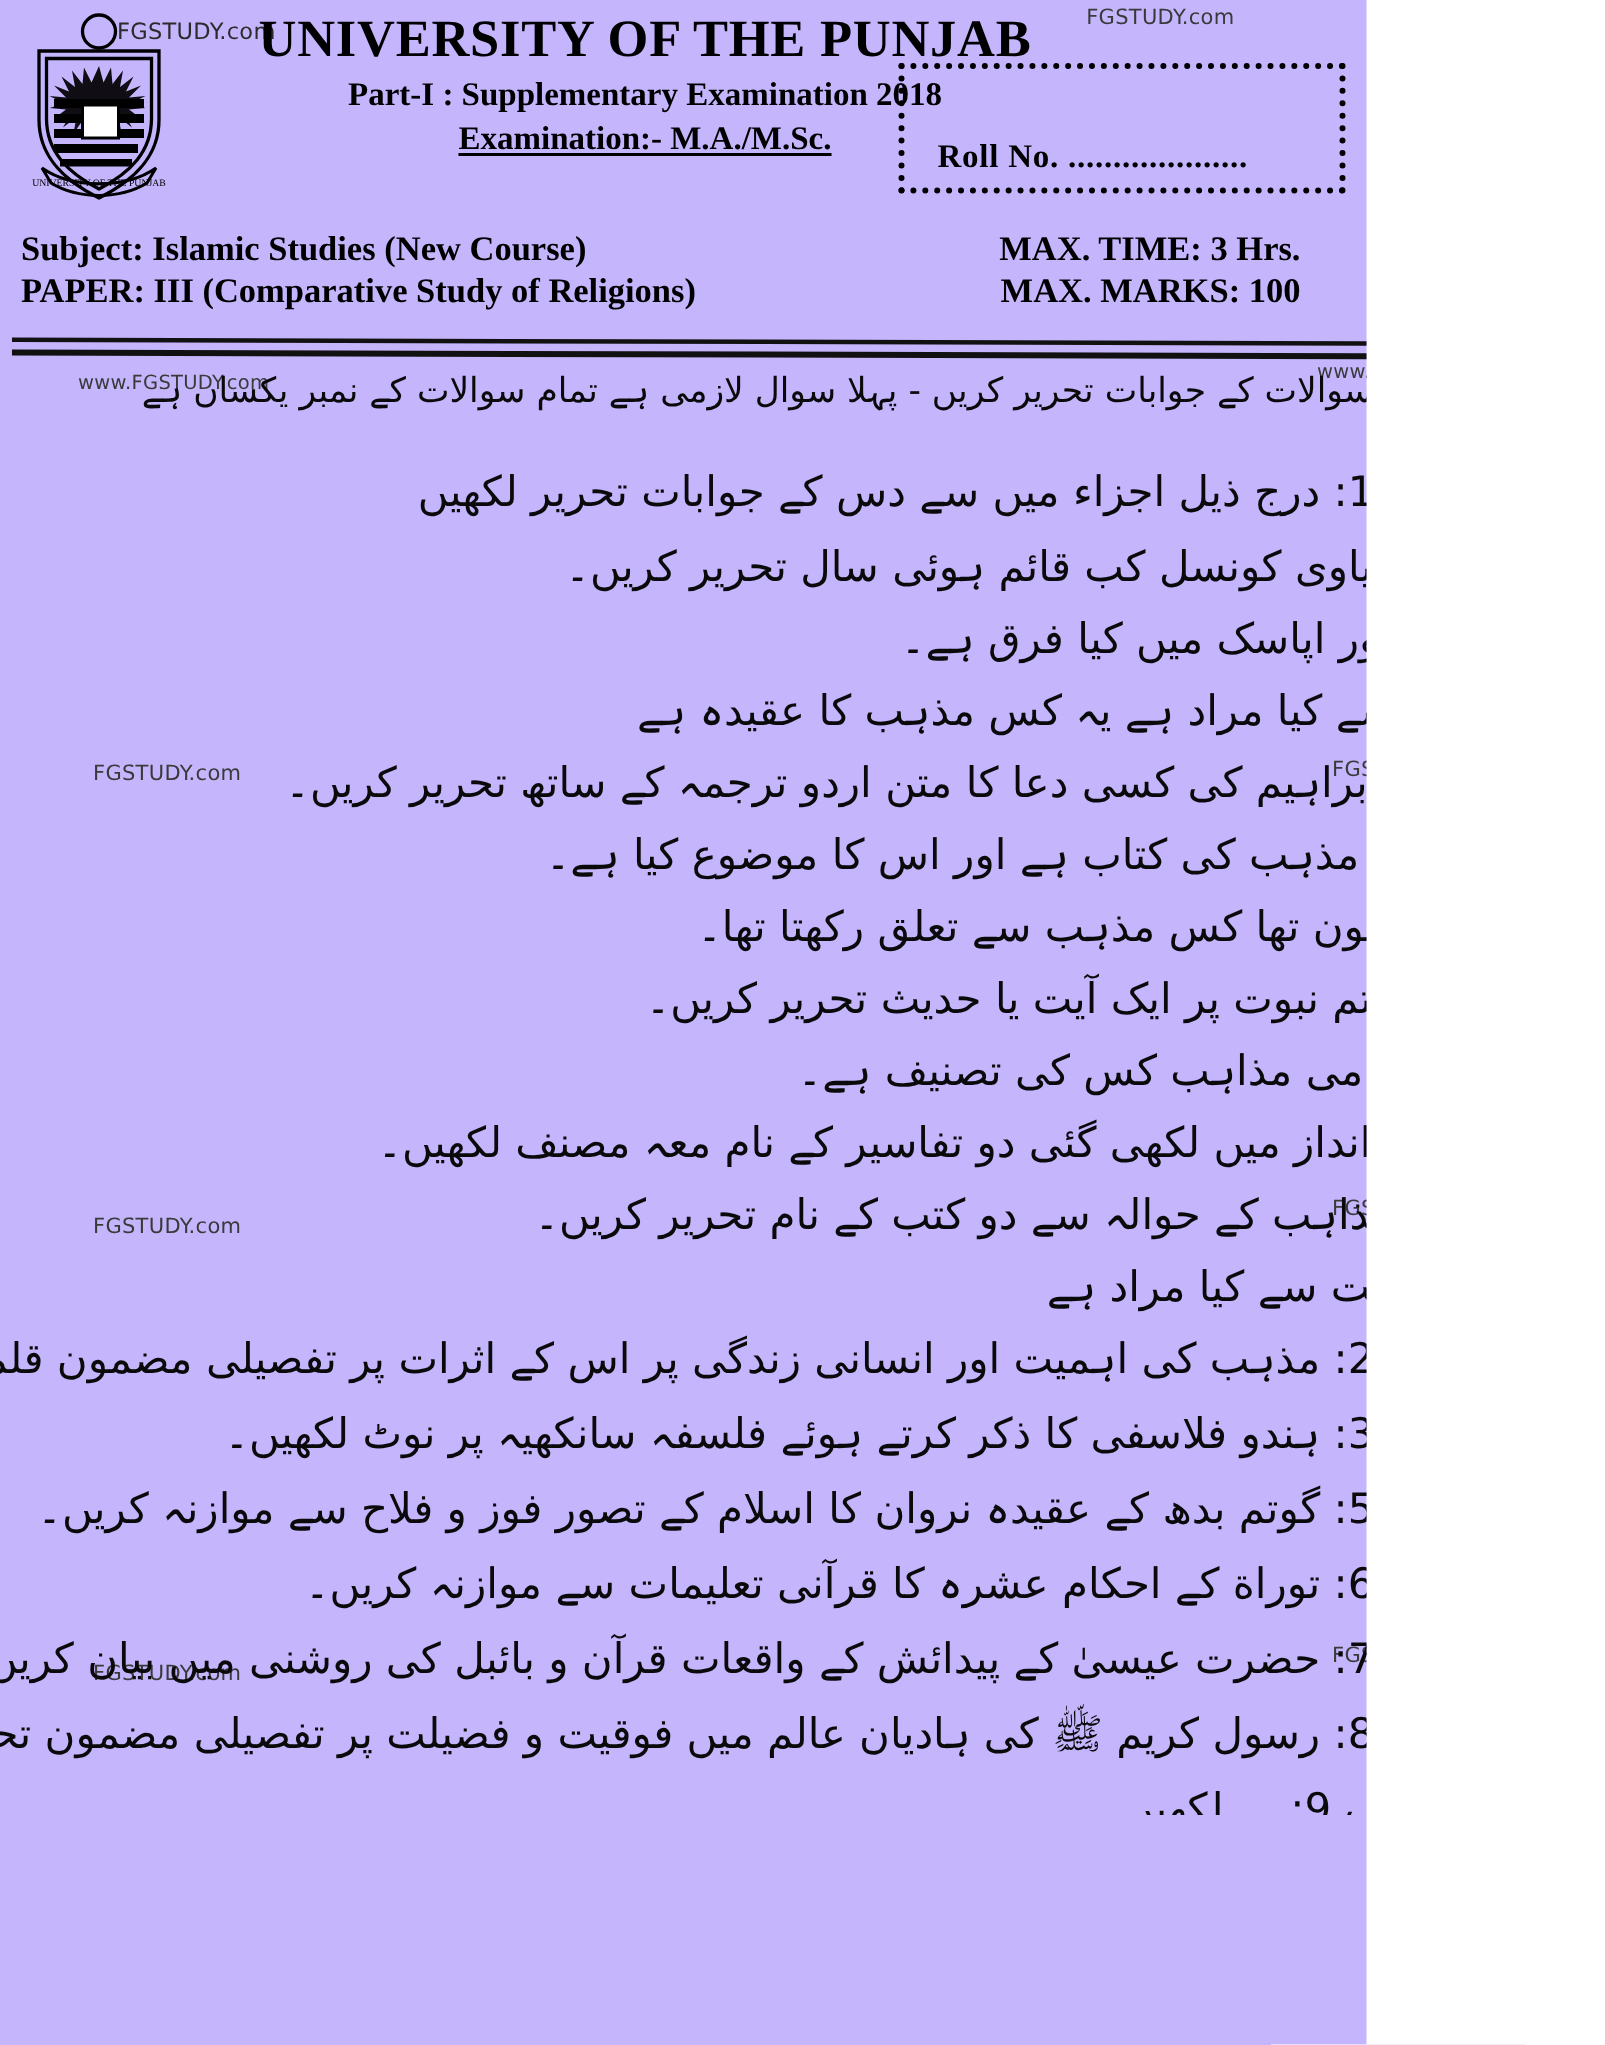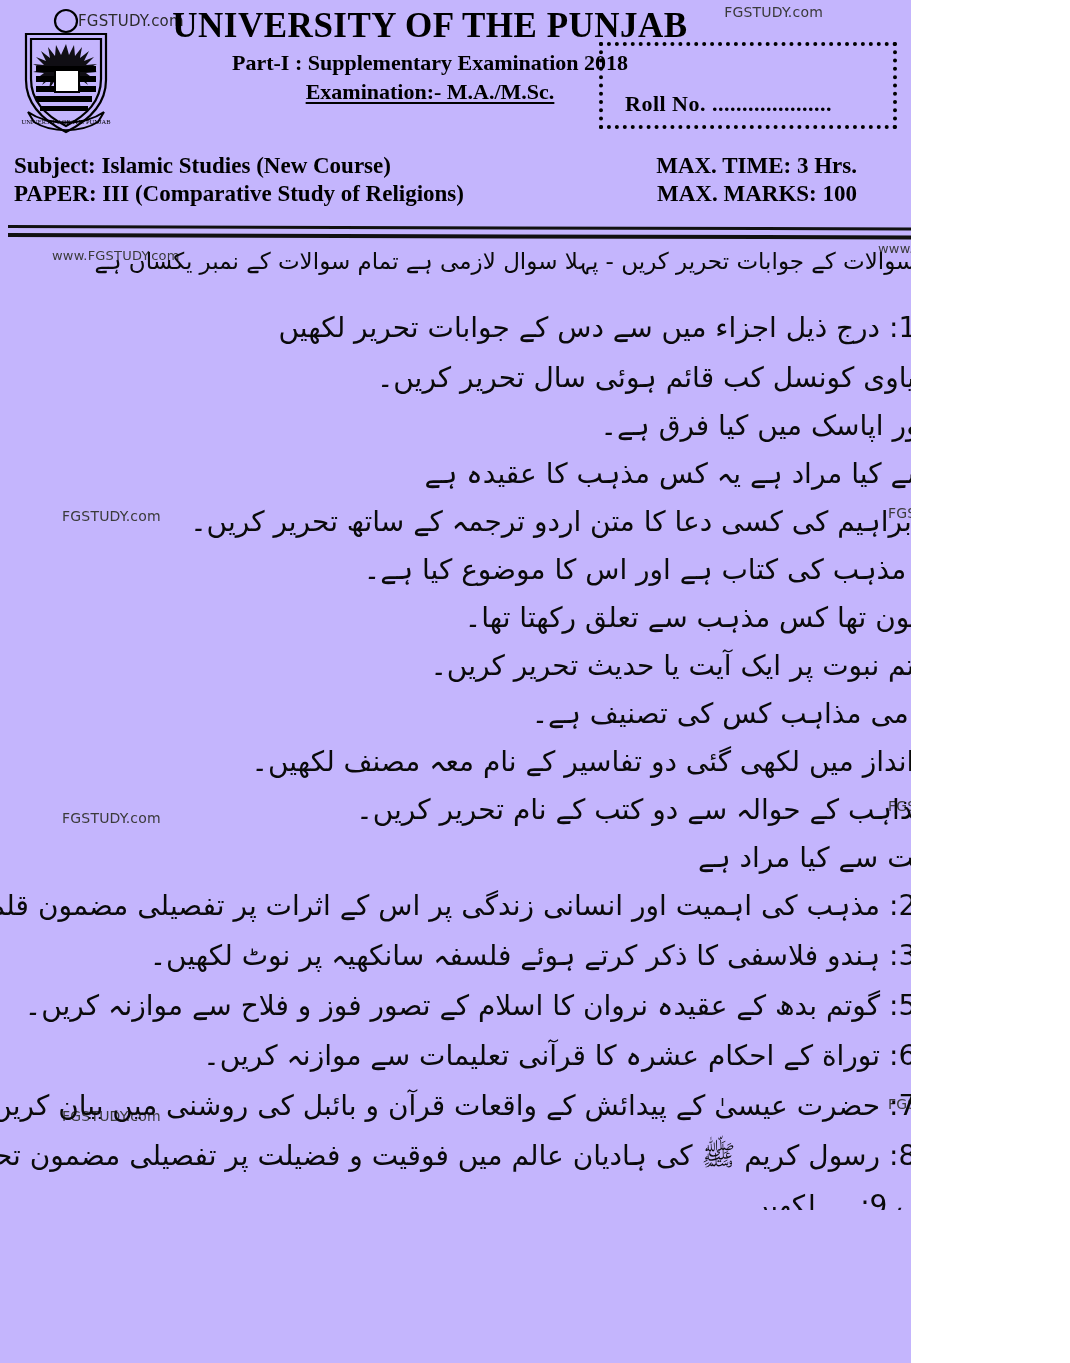--- a/index.html
+++ b/index.html
@@ -87,21 +87,21 @@
     font-size: 22px;
     white-space: nowrap;
     letter-spacing: 0.5px;
   }
 
   
   .meta-rows {
     position: absolute;
     left: 14px;
     top: 152px;
-    right: 14px;
+    right: 4px;
   }
   .meta-row {
     display: flex;
     justify-content: space-between;
     align-items: baseline;
     line-height: 1.22;
   }
   .meta-left, .meta-right {
     font-family: "Liberation Serif", serif;
     font-weight: bold;

